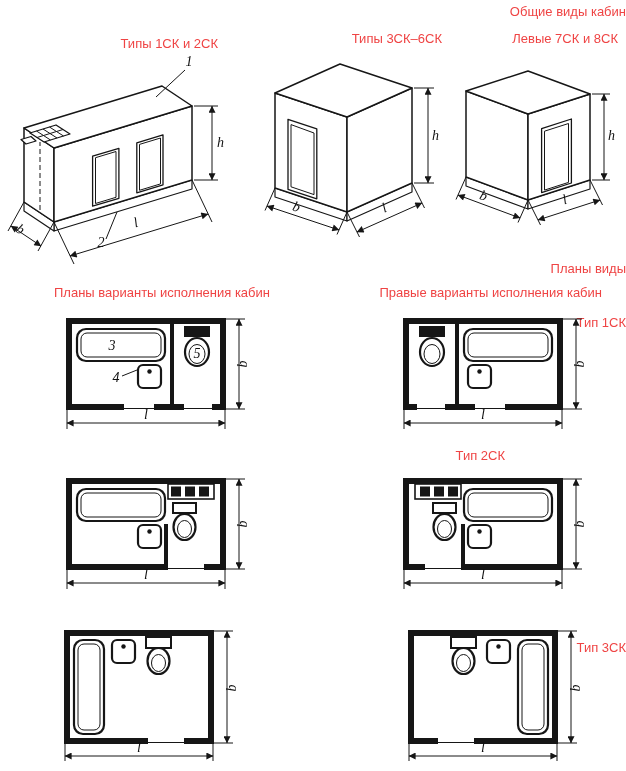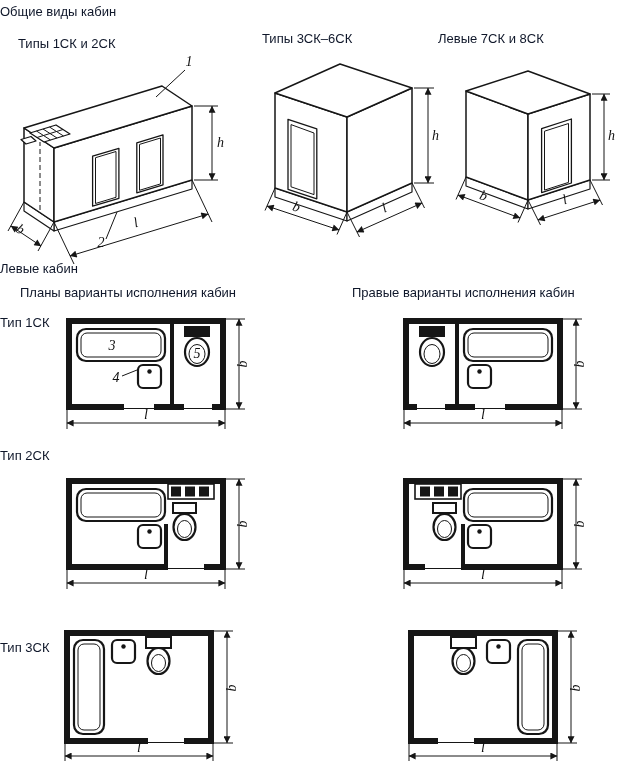--- a/index.html
+++ b/index.html
@@ -1,18 +1,18 @@
 <!DOCTYPE html>
 <html><head>
 <meta charset="utf-8">
 <style>
   *{margin:0;padding:0;box-sizing:border-box}
   html,body{width:626px;height:771px;background:#fff}
   body{position:relative;font-family:"Liberation Sans",sans-serif;color:#111}
-  .cap{position:absolute;text-align:left;font-size:13px;line-height:15px;color:#0f172a;white-space:nowrap}
+  .cap{position:absolute;text-align:right;font-size:13px;line-height:15px;color:#ef4444;white-space:nowrap}
   svg.fig{position:absolute;overflow:visible}
   .face{fill:#fff;stroke:#161616;stroke-width:1.5;stroke-linejoin:round}
   .slab{fill:#fff;stroke:#161616;stroke-width:1.2;stroke-linejoin:round}
   .thin2{fill:#fff;stroke:#161616;stroke-width:1.3;stroke-linejoin:round}
   .dline{fill:none;stroke:#161616;stroke-width:1}
   .dash{fill:none;stroke:#161616;stroke-width:1;stroke-dasharray:5 3}
   .it{font:italic 14px "Liberation Serif","DejaVu Serif",serif;fill:#111}
   .num{font:italic 14px "Liberation Serif","DejaVu Serif",serif;fill:#111}
 </style>
 </head>
@@ -105,21 +105,21 @@
       <line x1="149" y1="114" x2="149" y2="131"></line>
       <line x1="1" y1="126" x2="149" y2="126" marker-start="url(#arr)" marker-end="url(#arr)"></line>
     </g>
   </defs>
 </svg>
 
 <div class="cap" style="top:4px;left:0;width:626px">Общие виды кабин</div>
 <div class="cap" style="top:36px;left:18px;width:200px">Типы 1СК и 2СК</div>
 <div class="cap" style="top:31px;left:262px;width:180px">Типы 3СК–6СК</div>
 <div class="cap" style="top:31px;left:438px;width:180px">Левые 7СК и 8СК</div>
-<div class="cap" style="top:261px;left:0;width:626px">Левые кабин</div>
+<div class="cap" style="top:261px;left:0;width:626px">Планы виды</div>
 <div class="cap" style="top:285px;left:20px;width:250px">Планы варианты исполнения кабин</div>
 <div class="cap" style="top:285px;left:352px;width:250px">Правые варианты исполнения кабин</div>
 <div class="cap" style="top:315px;left:0;width:626px">Тип 1СК</div>
 <div class="cap" style="top:448px;left:0;width:505px">Тип 2СК</div>
 <div class="cap" style="top:640px;left:0;width:626px">Тип 3СК</div>
 
 <svg class="fig" style="left:6px;top:50px" width="240" height="215" viewBox="0 0 240 215">
 
   <polygon class="slab" points="48,172 186,130 186,139 48,181"></polygon>
   <polygon class="slab" points="18,152 48,172 48,181 18,161"></polygon>

